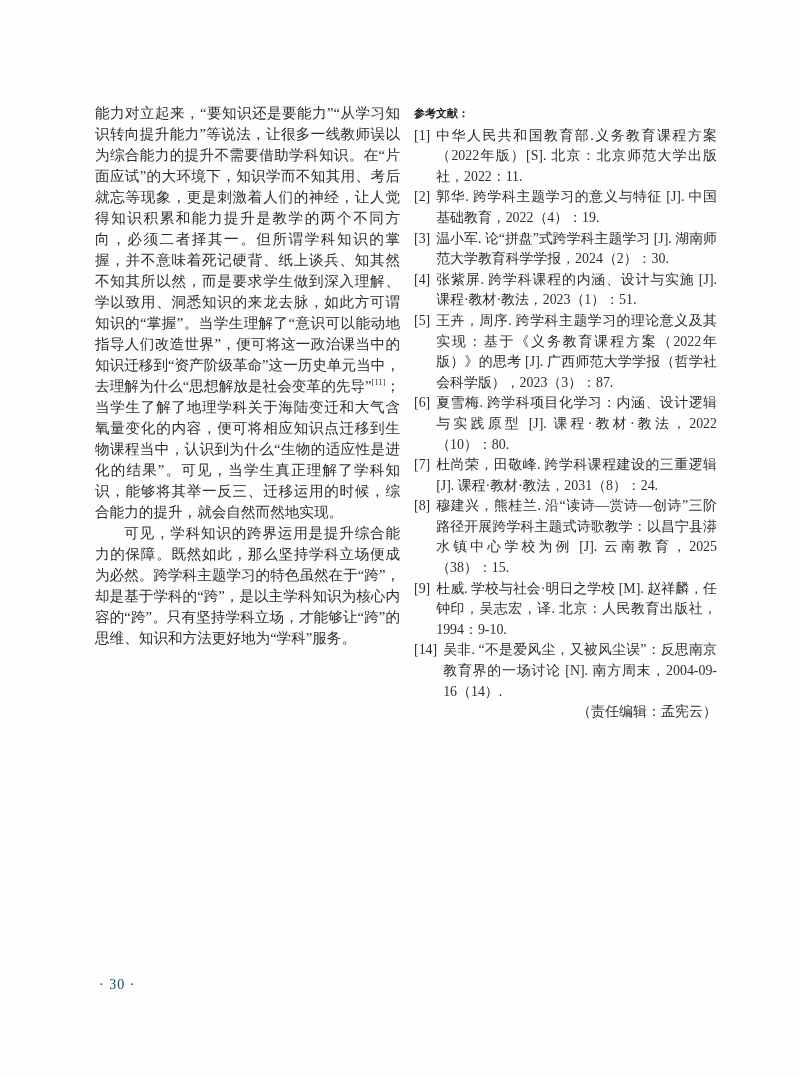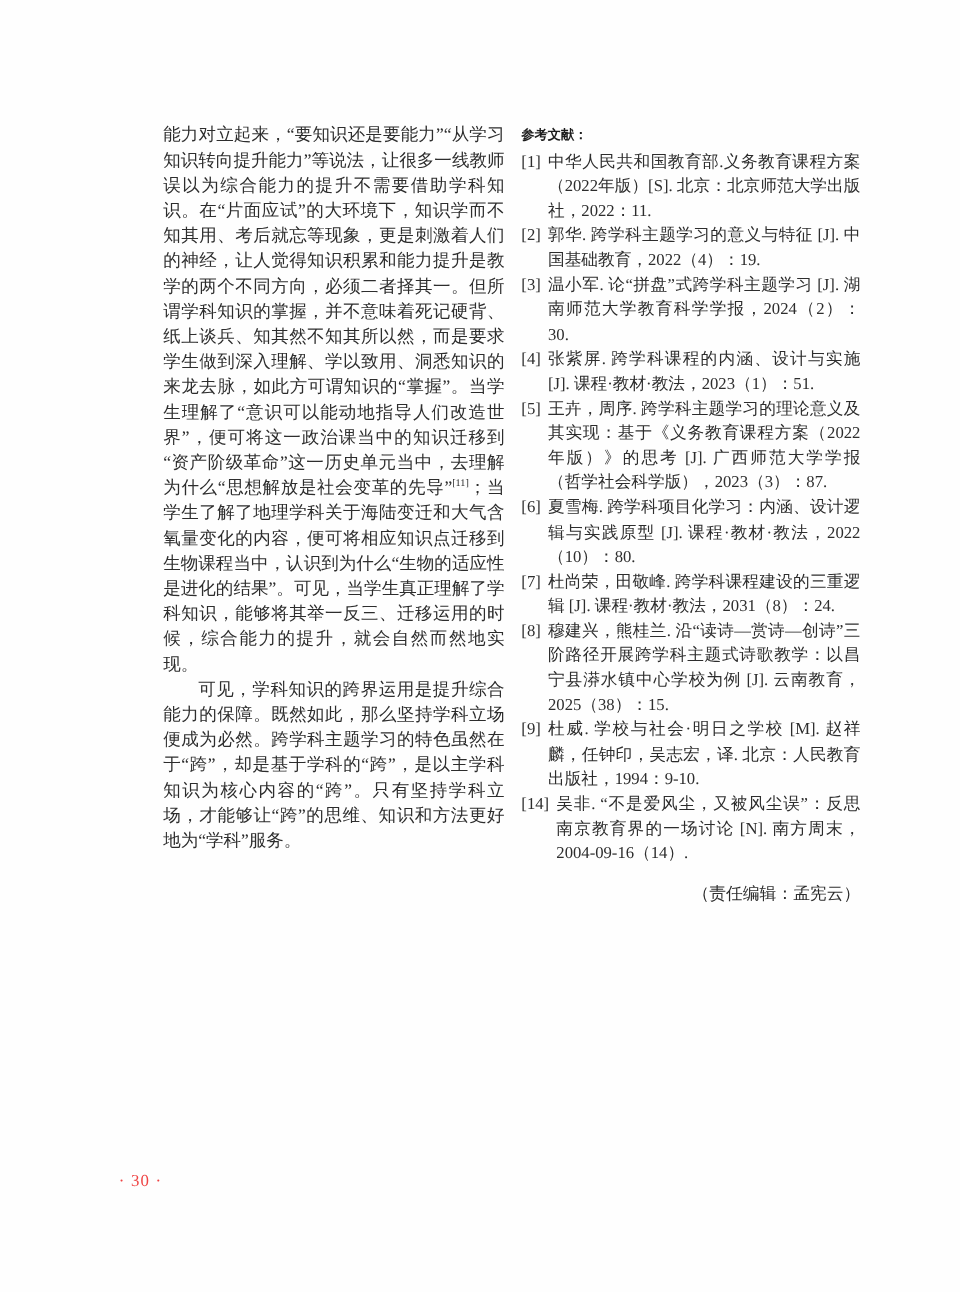--- a/index.html
+++ b/index.html
@@ -17,21 +17,20 @@
     left:95px;top:103px;
     width:622px;
     display:flex;
     gap:14px;
   }
   .col-left{
     width:305px;
     font-size:14.6px;
     line-height:21px;
     text-align:justify;
-    margin-left:41px;
   }
   .col-left p{margin:0;}
   .para-indent{text-indent:2em;}
   sup.cite{
     font-size:8.5px;
     line-height:0;
     vertical-align:super;
     letter-spacing:0;
   }
   .col-right{
@@ -53,29 +52,28 @@
   .ref-label{
     flex:none;
     margin-right:6px;
     white-space:nowrap;
   }
   .ref-text{
     flex:1 1 auto;
     text-align:justify;
   }
   .editor-note{
-    margin-top:13px;
     text-align:right;
     font-size:14px;
   }
   .page-number{
     position:absolute;
     left:99px;top:977px;
     font-size:14px;
-    color:#ef4444;
+    color:#0c4a6e;
     letter-spacing:1px;
   }
 </style>
 </head>
 <body>
 
 <div class="page">
 
   <div class="content">
 

